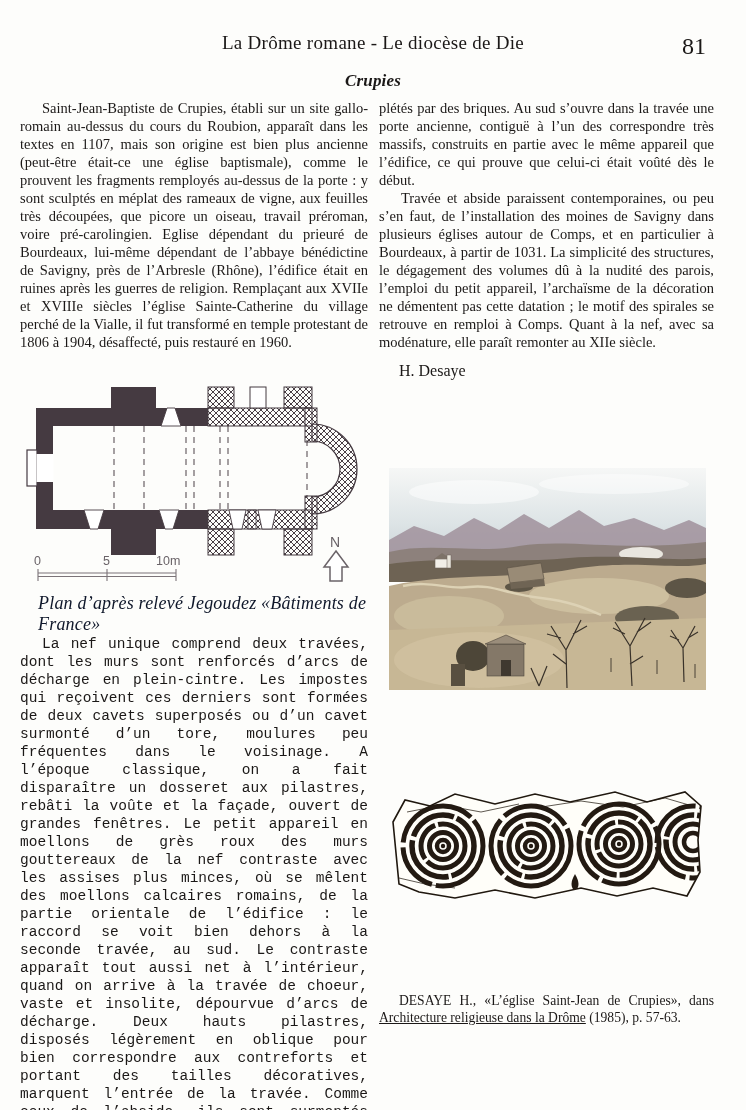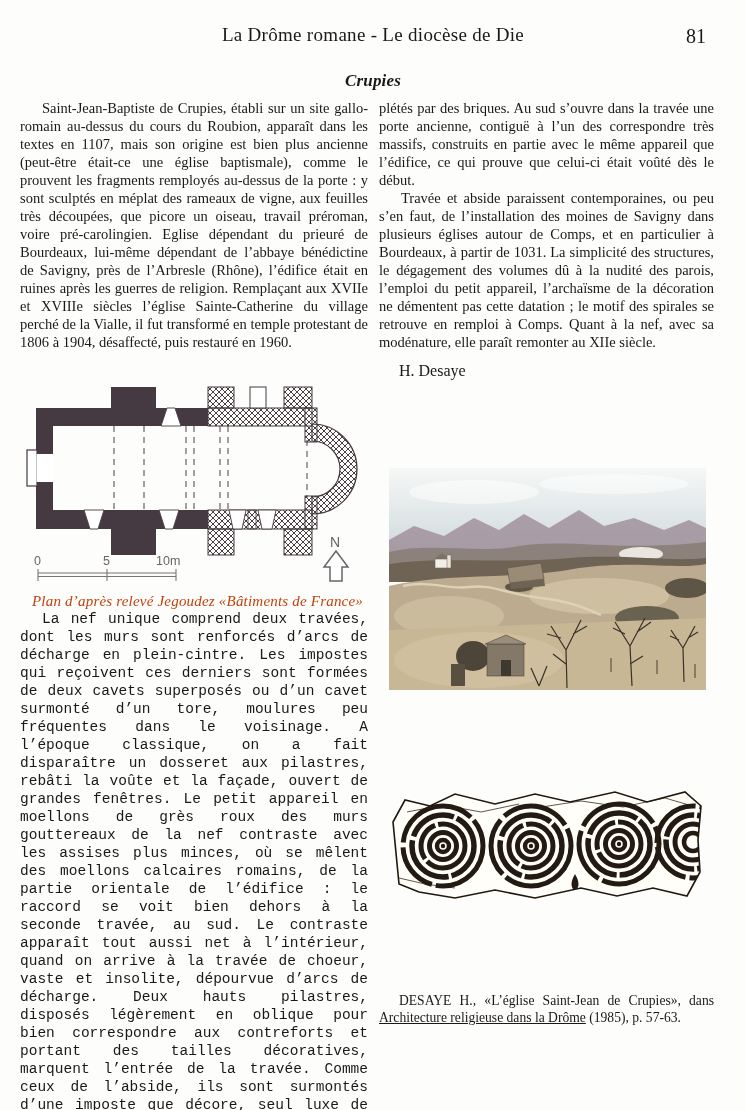--- a/index.html
+++ b/index.html
@@ -1,34 +1,34 @@
 <!DOCTYPE html>
 <html><head>
 <meta charset="utf-8">
 <style>
   html,body{margin:0;padding:0;background:#e8e8e6;}
   .page{
     width:746px;height:1110px;background:#fdfdfb;margin:0 auto;
     font-family:"Liberation Serif", serif;color:#1b1817;position:relative;overflow:hidden;
   }
-  .running-header{position:absolute;top:24px;left:0;right:0;height:24px;}
+  .running-header{position:absolute;top:32px;left:0;right:0;height:24px;}
   .rh-title{display:block;text-align:center;font-size:19px;letter-spacing:.3px;}
-  .rh-num{position:absolute;right:40px;top:1px;font-size:20px;}
+  .rh-num{position:absolute;right:40px;top:1px;font-size:24px;}
   .chapter-heading{padding-top:70px;text-align:center;font-weight:bold;font-style:italic;
     font-size:17px;line-height:22px;letter-spacing:.2px;}
   .columns{display:flex;gap:11px;padding:0 32px 0 20px;margin-top:7px;}
   .col-left{width:348px;}
   .col-right{width:353px;}
   p.body{font-size:14.5px;line-height:18px;text-align:justify;margin:0;}
   p.indent{text-indent:22px;}
   .para-gap{margin-top:13px;}
   .signature{margin:11px 0 0 20px;font-size:16px;}
   .plan-figure{margin:26px 0 0 0;}
   .plan-figure svg{display:block;}
-  .plan-caption{font-style:italic;font-size:15px;margin:9px 0 0 8px;color:#c2410c;letter-spacing:.2px;}
+  .plan-caption{font-style:italic;font-size:18px;margin:9px 0 0 14px;color:#0f172a;letter-spacing:.2px;}
   .para2{margin-top:26px;font-family:Liberation Mono, monospace;}
   .photo-wrap{margin:88px 0 0 10px;width:317px;height:222px;}
   .photo-wrap svg{display:block;}
   .spiral-wrap{margin:90px 0 0 6px;width:322px;height:140px;}
   .references{margin-top:72px;}
   p.reference{font-size:13.6px;line-height:17px;text-align:justify;text-indent:20px;margin:0 0 11px 0;}
   .u{text-decoration:underline;}
   .plan-label{font-family:"Liberation Sans", sans-serif;fill:#6a6368;}
 </style>
 </head>

